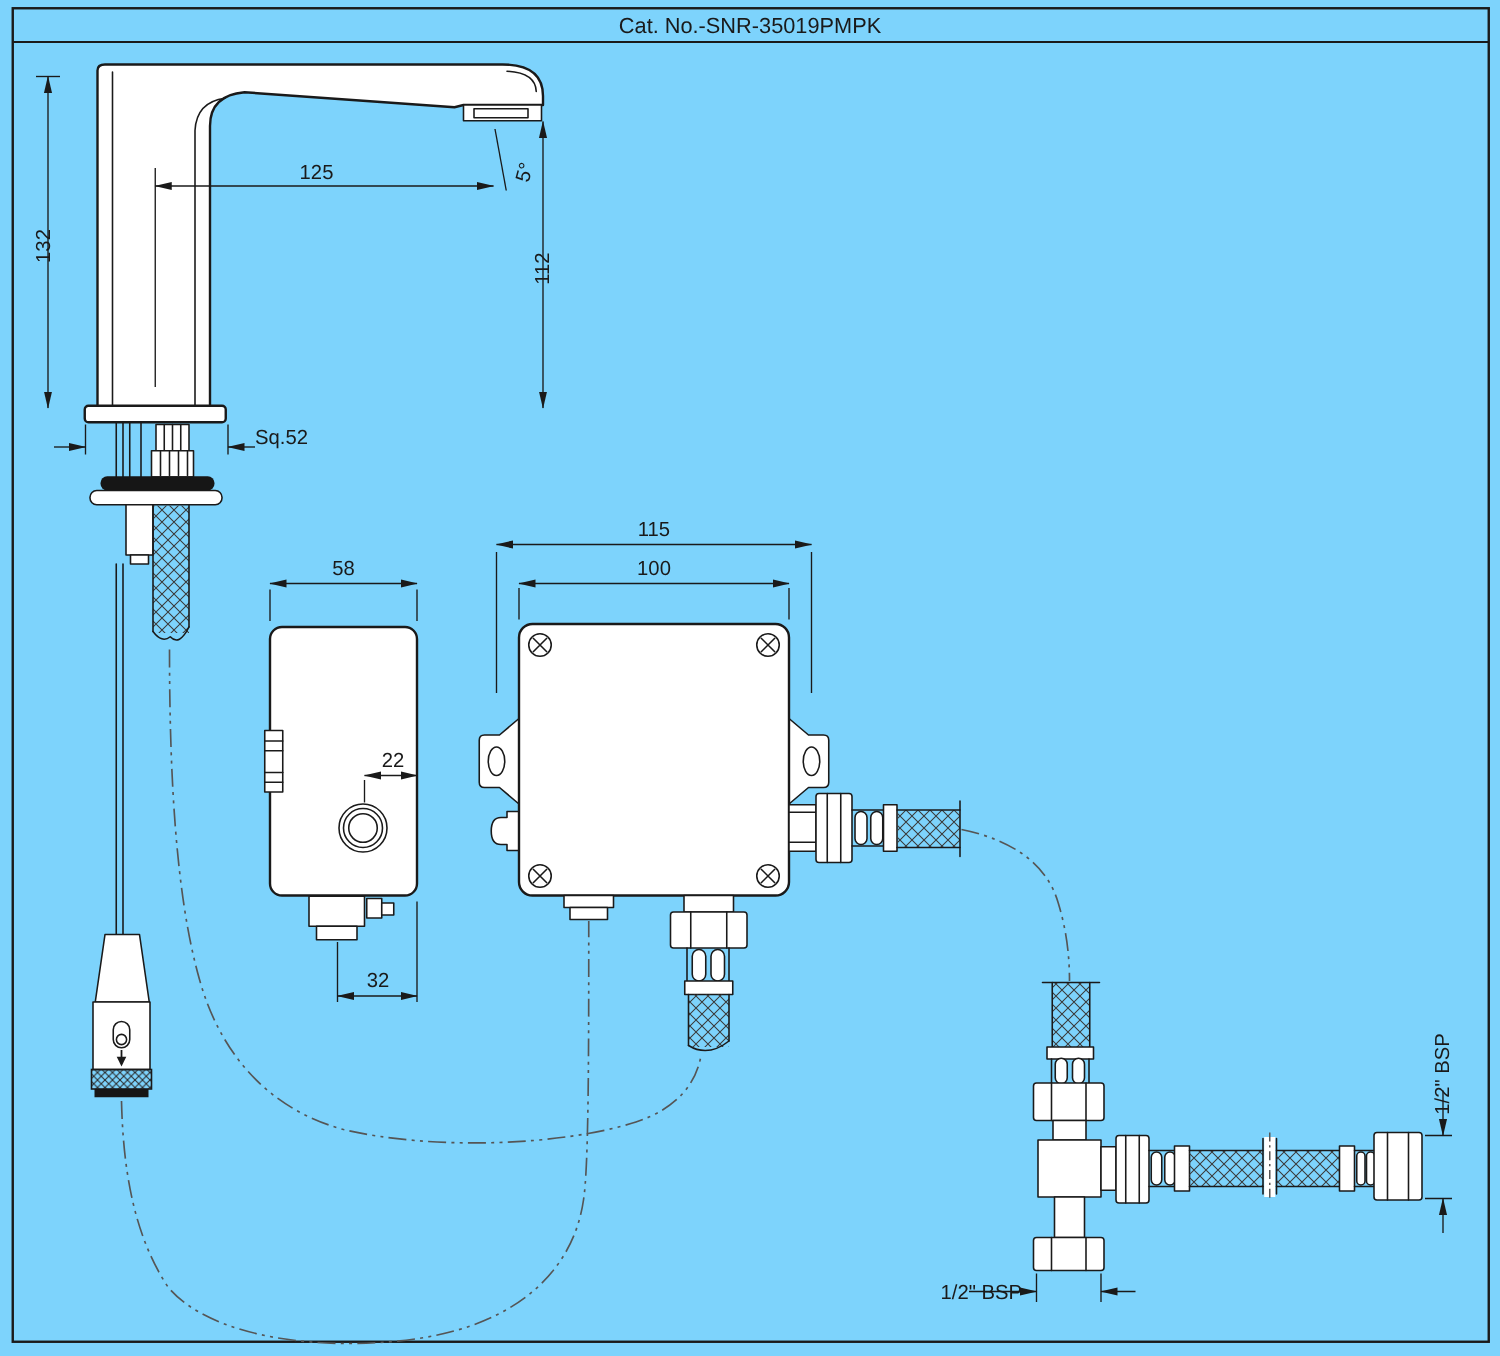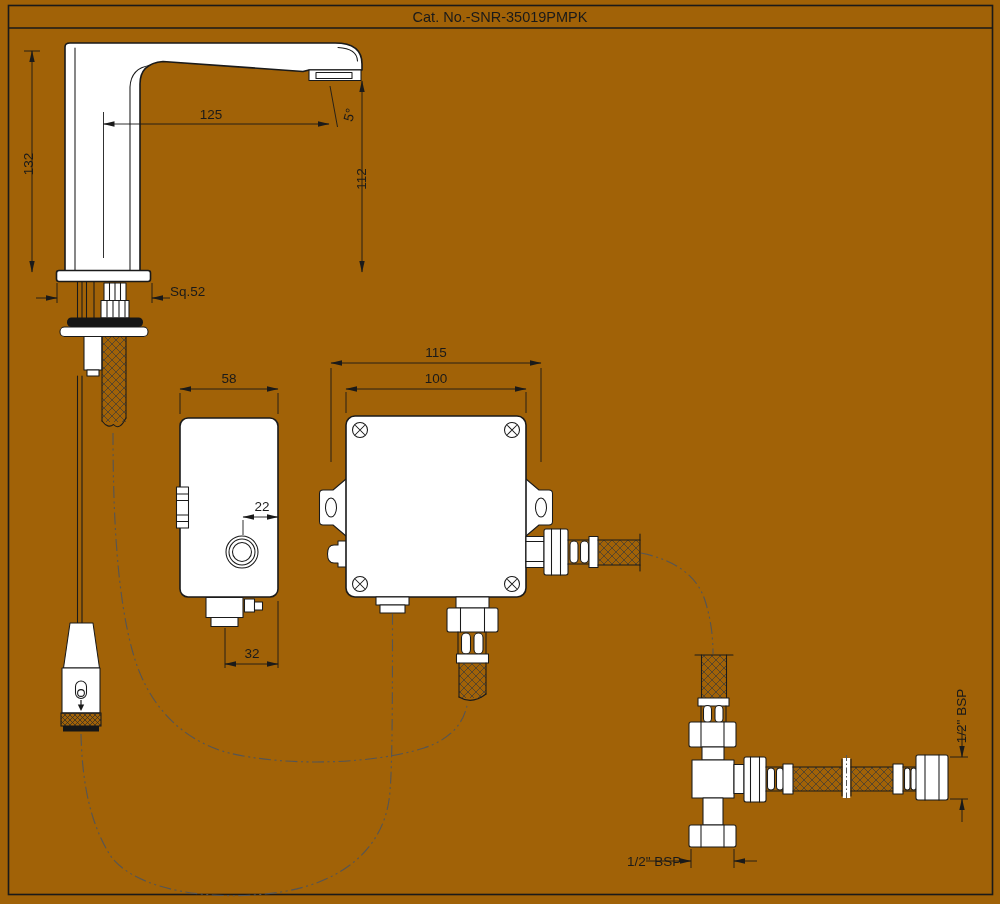--- a/index.html
+++ b/index.html
@@ -1,17 +1,17 @@
 <!DOCTYPE html>
 <html><head>
 <meta charset="utf-8">
 <style>
   html,body{margin:0;padding:0;background:#ffffff;}
   body{width:1000px;height:904px;font-family:"Liberation Sans",sans-serif;}
-  .sheet{position:relative;width:1000px;height:904px;background:#a16207;overflow:hidden;}
+  .sheet{position:relative;width:1000px;height:904px;background:#7dd3fc;overflow:hidden;}
   svg{position:absolute;left:0;top:0;}
   svg text{fill:#1a1a1a;font-family:"Liberation Sans",sans-serif;font-size:13.5px;}
   svg text.title{font-size:14.5px;}
   .olf{stroke:#1a1a1a;stroke-width:1.6;fill:#ffffff;stroke-linejoin:round;}
   .dt{stroke:#1a1a1a;stroke-width:1.05;fill:none;stroke-linejoin:round;stroke-linecap:round;}
   .dtf{stroke:#1a1a1a;stroke-width:1.05;fill:#ffffff;stroke-linejoin:round;}
   .dim{stroke:#1a1a1a;stroke-width:0.9;fill:none;}
   .phantom{stroke:#555;stroke-width:1.1;fill:none;stroke-dasharray:12 3.5 2 3.5 2 3.5;}
   .hatchfill{fill:url(#hatch);stroke:none;}
   .knurlfill{fill:url(#knurl);stroke:#1a1a1a;stroke-width:1.05;}

